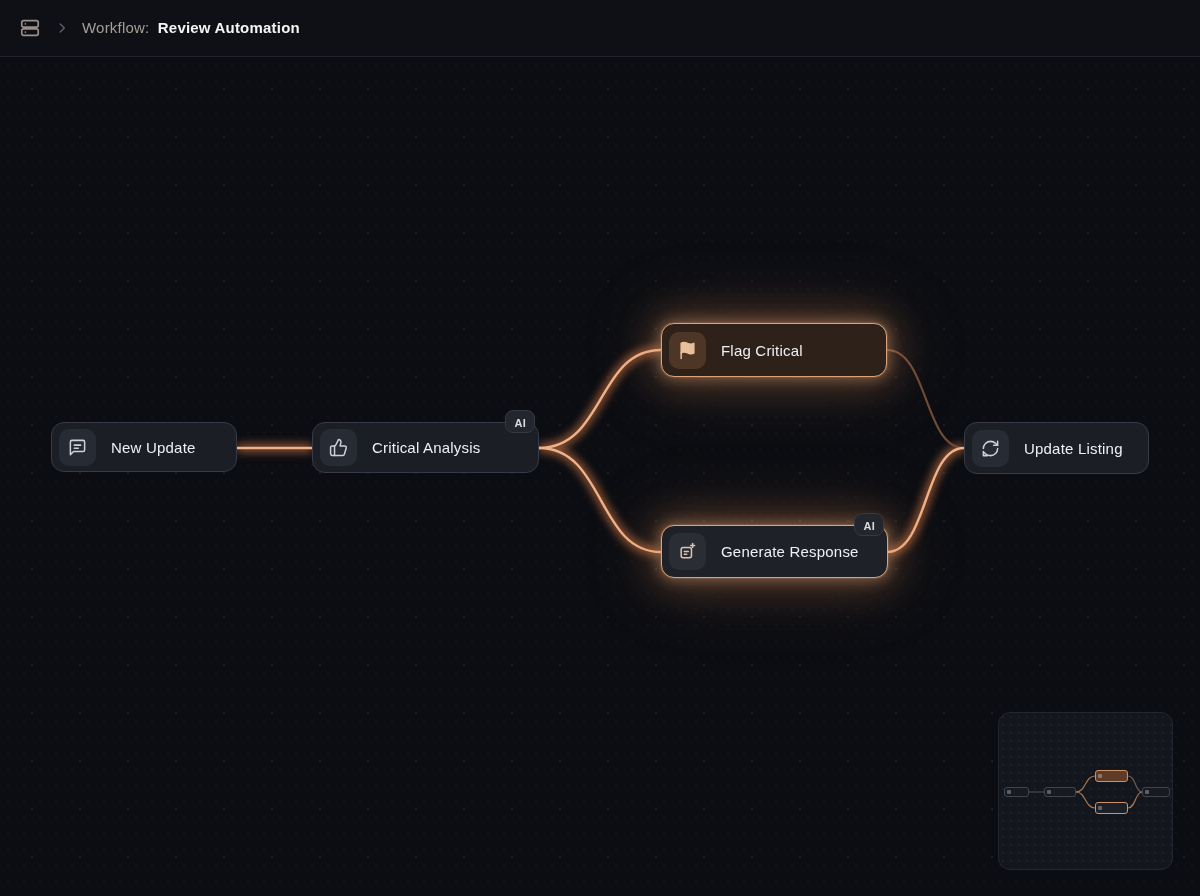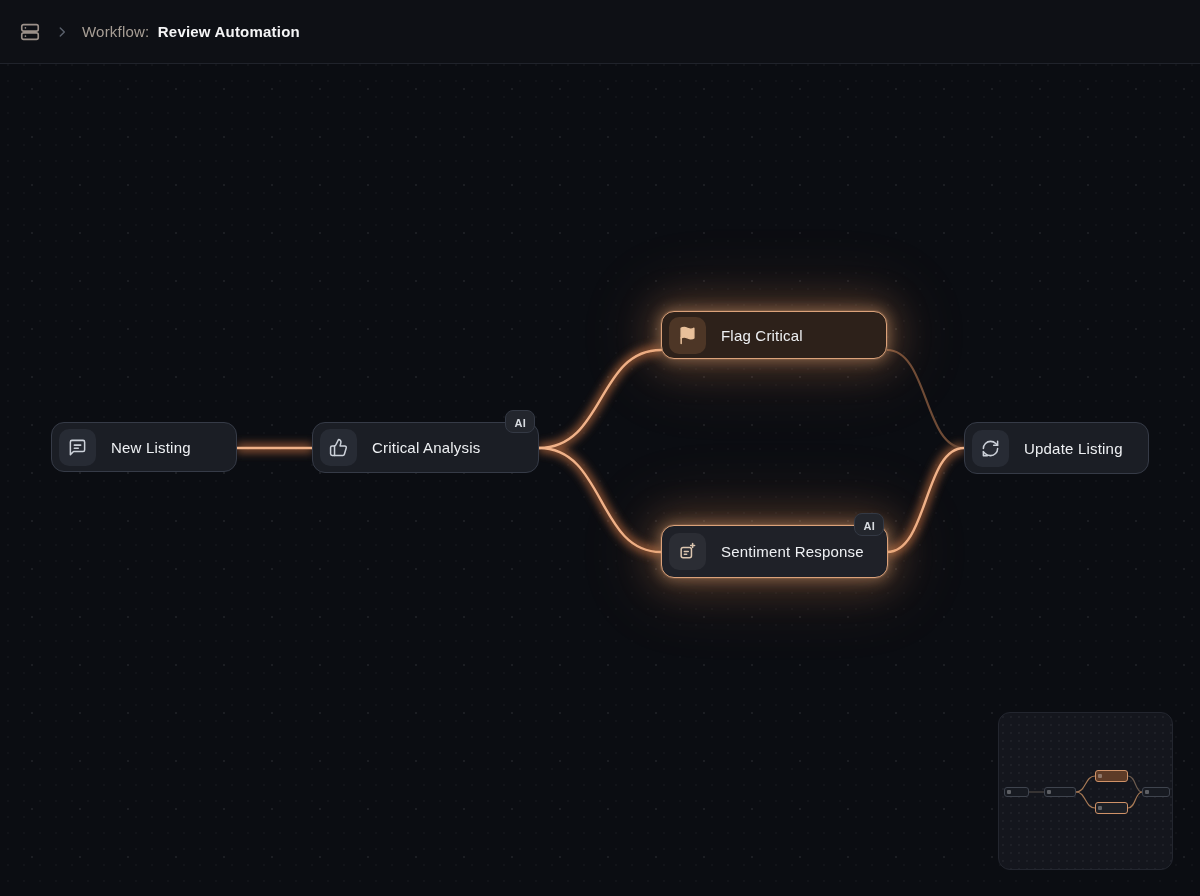--- a/index.html
+++ b/index.html
@@ -6,21 +6,21 @@
   html,body { width:1200px; height:896px; overflow:hidden; }
   body {
     font-family:"Liberation Sans", sans-serif;
     background:#0b0d12;
     color:#eef0f3;
     position:relative;
   }
 
   
   .header {
-    position:absolute; top:0; left:0; width:1200px; height:64px;
+    position:absolute; top:0; left:0; width:1200px; height:57px;
     background:#0e1015;
     border-bottom:1px solid #20232b;
     display:flex; align-items:center;
     padding:0 18px; gap:12px;
     z-index:30;
   }
   .header .app-icon { width:24px; height:24px; color:#9b9089; display:flex; align-items:center; justify-content:center; }
   .header .crumb-chevron { width:16px; height:16px; color:#5b616c; display:flex; align-items:center; justify-content:center; }
   .header .crumb-prefix { color:#a79e95; font-size:15px; letter-spacing:.2px; }
   .header .crumb-title  { color:#f5f5f6; font-size:15px; font-weight:700; letter-spacing:.2px; margin-left:4px; }
@@ -53,21 +53,21 @@
     width:37px; height:37px; flex:0 0 37px;
     background:#272b34;
     border-radius:10px;
     display:flex; align-items:center; justify-content:center;
     color:#ccd1d9;
   }
   .node .node-label { font-size:15px; font-weight:500; color:#eef0f3; white-space:nowrap; letter-spacing:.2px; }
 
   .node--new-review        { left:51px;  top:365px; width:186px; height:50px; }
   .node--sentiment         { left:312px; top:365px; width:227px; height:51px; }
-  .node--flag-critical     { left:661px; top:254px; width:226px; height:48px;align-items:center; }
+  .node--flag-critical     { left:661px; top:266px; width:226px; height:54px;align-items:center; }
   .node--generate-response { left:661px; top:468px; width:227px; height:53px; }
   .node--update-listing    { left:964px; top:365px; width:185px; height:52px; }
 
   .node--active {
     border:1.5px solid #dba27a;
     box-shadow:
       0 0 0 1px rgba(219,162,122,.15),
       0 0 14px 2px rgba(238,176,126,.40),
       0 0 36px 8px rgba(214,136,86,.26),
       0 0 70px 18px rgba(214,136,86,.14);
@@ -167,21 +167,21 @@
   </svg>
 
   <div class="node node--new-review">
     <span class="icon-box">
       <svg width="19" height="19" viewBox="0 0 24 24" fill="none" stroke="currentColor" stroke-width="1.9" stroke-linecap="round" stroke-linejoin="round">
         <path d="M21 15a2 2 0 0 1-2 2H7l-4 4V5a2 2 0 0 1 2-2h14a2 2 0 0 1 2 2z"></path>
         <line x1="8" y1="9" x2="16" y2="9"></line>
         <line x1="8" y1="13" x2="13" y2="13"></line>
       </svg>
     </span>
-    <span class="node-label">New Listing</span>
+    <span class="node-label">New Update</span>
   </div>
 
   <div class="node node--sentiment">
     <span class="ai-badge">AI</span>
     <span class="icon-box">
       <svg width="19" height="19" viewBox="0 0 24 24" fill="none" stroke="currentColor" stroke-width="1.9" stroke-linecap="round" stroke-linejoin="round">
         <path d="M7 10v12"></path>
         <path d="M15 5.88 14 10h5.83a2 2 0 0 1 1.92 2.56l-2.33 8A2 2 0 0 1 17.5 22H4a2 2 0 0 1-2-2v-8a2 2 0 0 1 2-2h2.76a2 2 0 0 0 1.79-1.11L12 2a3.13 3.13 0 0 1 3 3.88Z"></path>
       </svg>
     </span>
@@ -202,21 +202,21 @@
     <span class="ai-badge">AI</span>
     <span class="icon-box">
       <svg width="19" height="19" viewBox="0 0 24 24" fill="none" stroke="currentColor" stroke-width="1.9" stroke-linecap="round" stroke-linejoin="round">
         <rect x="4" y="7" width="13" height="13" rx="2.5"></rect>
         <line x1="8" y1="12" x2="13" y2="12"></line>
         <line x1="8" y1="15.5" x2="11" y2="15.5"></line>
         <path d="M18.5 2v5"></path>
         <path d="M16 4.5h5"></path>
       </svg>
     </span>
-    <span class="node-label">Sentiment Response</span>
+    <span class="node-label">Generate Response</span>
   </div>
 
   <div class="node node--update-listing">
     <span class="icon-box">
       <svg width="19" height="19" viewBox="0 0 24 24" fill="none" stroke="currentColor" stroke-width="1.9" stroke-linecap="round" stroke-linejoin="round">
         <path d="M3 12a9 9 0 0 1 9-9 9.75 9.75 0 0 1 6.74 2.74L21 8"></path>
         <path d="M21 3v5h-5"></path>
         <path d="M21 12a9 9 0 0 1-9 9 9.75 9.75 0 0 1-6.74-2.74L3 16"></path>
         <path d="M8 21H3v-5"></path>
       </svg>

